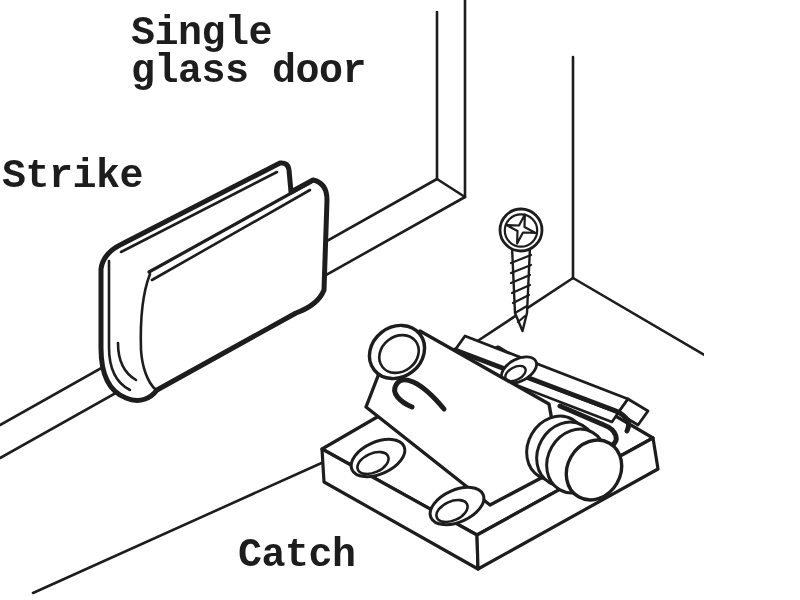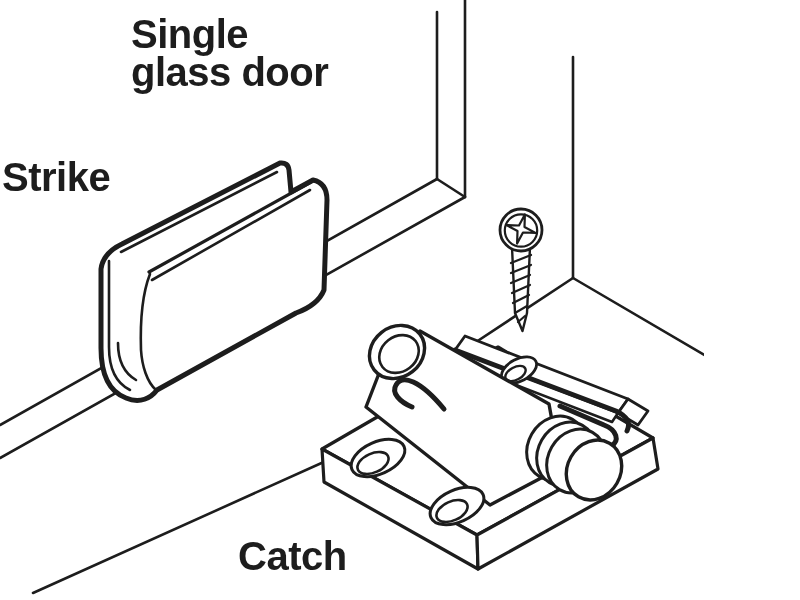--- a/index.html
+++ b/index.html
@@ -1,21 +1,21 @@
 <!DOCTYPE html>
 <html><head>
 <meta charset="utf-8">
 <style>
   html,body{margin:0;padding:0;background:#ffffff;}
   .canvas{
     position:relative;
     width:704px;height:600px;
     background:#ffffff;
     overflow:hidden;
-    font-family:Liberation Sans, sans-serif;
+    font-family:Liberation Mono, monospace;
   }
   .canvas svg{position:absolute;left:0;top:0;}
   .label{
     position:absolute;
     font-weight:bold;
     font-size:40px;
     line-height:38px;
     letter-spacing:-0.5px;
     color:#1d1d1d;
     white-space:nowrap;

